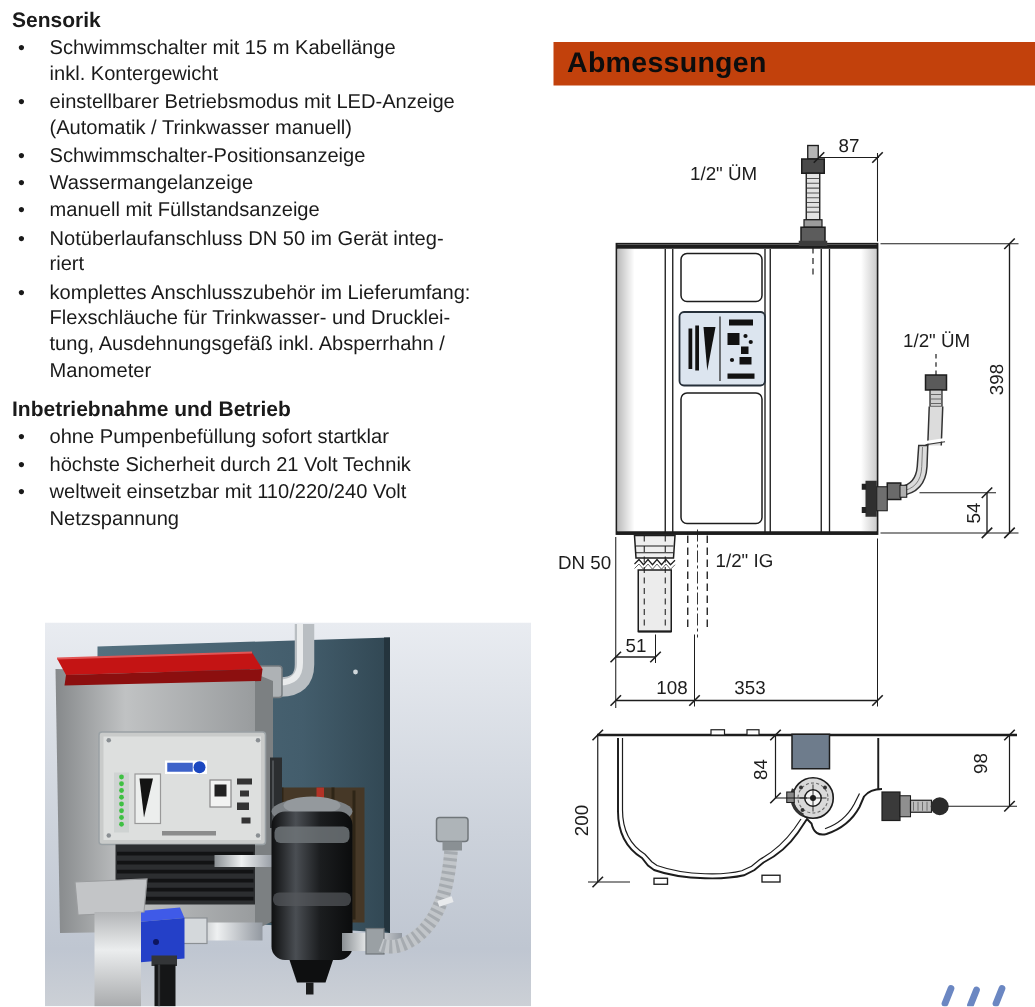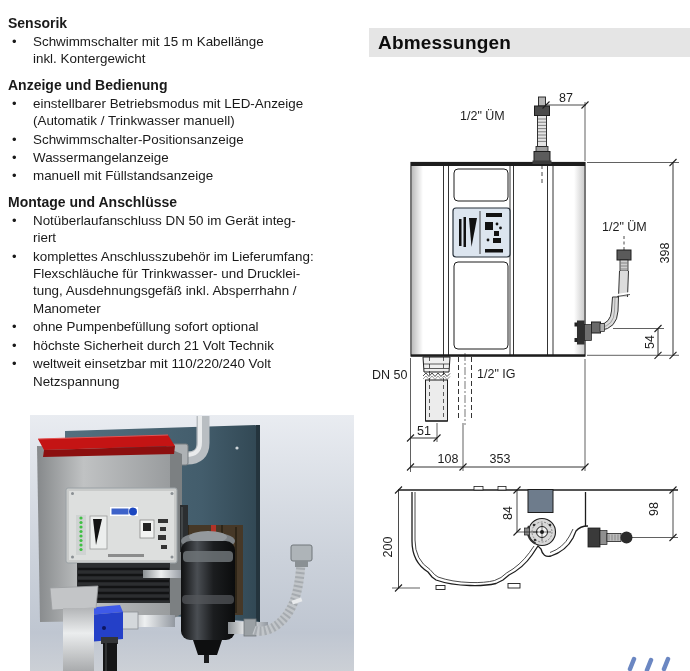--- a/index.html
+++ b/index.html
@@ -1,77 +1,76 @@
 <!DOCTYPE html>
 <html><head>
 <meta charset="utf-8">
 <style>
   html,body{margin:0;padding:0;}
   body{width:690px;height:671px;background:#ffffff;position:relative;overflow:hidden;
        font-family:"Liberation Sans",sans-serif;color:#1a1a1a;}
   .left-col{position:absolute;left:8px;top:5px;width:354px;}
   .sec-title{font-size:14px;font-weight:700;margin:9px 0 2px 0;}
-  .section:first-child .sec-title{margin-top:10px;}
+  .section:first-child .sec-title{margin-top:0;}
   .bullet-item{display:flex;font-size:13.4px;line-height:17.4px;margin:0 0 1px 0;}
   .dot{width:21px;flex:none;padding-left:4px;font-size:13px;}
   .btext{flex:1;}
-  .abm-bar{position:absolute;left:369px;top:28px;width:321px;height:29px;background:#e5e5e5;
+  .abm-bar{position:absolute;left:369px;top:28px;width:321px;height:29px;background:#c2410c;
            display:flex;align-items:center;}
   .abm-bar span{font-size:19px;font-weight:700;padding-left:9px;letter-spacing:.2px;color:#0d0d0d;}
   svg{display:block;}
   .drawing{position:absolute;left:370px;top:85px;}
   .photo{position:absolute;left:30px;top:415px;}
   .logofrag{position:absolute;left:616px;top:653px;}
   .dimtxt{font-size:12.5px;fill:#1d1d1d;font-family:"Liberation Sans",sans-serif;}
 </style>
 </head>
 <body>
 
 <div class="left-col">
     <div class="section">
       <div class="sec-title">Sensorik</div>
       <div class="bullet-item">
         <span class="dot">•</span>
         <span class="btext">Schwimmschalter mit 15 m Kabellänge<br>inkl. Kontergewicht</span>
       </div>
     </div>
     <div class="section">
-      <div class="sec-title">Anzeige und Bedienung</div>
       <div class="bullet-item">
         <span class="dot">•</span>
         <span class="btext">einstellbarer Betriebsmodus mit LED-Anzeige<br>(Automatik / Trinkwasser manuell)</span>
       </div>
       <div class="bullet-item">
         <span class="dot">•</span>
         <span class="btext">Schwimmschalter-Positionsanzeige</span>
       </div>
       <div class="bullet-item">
         <span class="dot">•</span>
         <span class="btext">Wassermangelanzeige</span>
       </div>
       <div class="bullet-item">
         <span class="dot">•</span>
         <span class="btext">manuell mit Füllstandsanzeige</span>
       </div>
     </div>
     <div class="section">
-      <div class="sec-title">Montage und Anschlüsse</div>
       <div class="bullet-item">
         <span class="dot">•</span>
         <span class="btext">Notüberlaufanschluss DN 50 im Gerät integ-<br>riert</span>
       </div>
       <div class="bullet-item">
         <span class="dot">•</span>
         <span class="btext">komplettes Anschlusszubehör im Lieferumfang:<br>Flexschläuche für Trinkwasser- und Drucklei-<br>tung, Ausdehnungsgefäß inkl. Absperrhahn /<br>Manometer</span>
       </div>
     </div>
     <div class="section">
-      <div class="bullet-item">
-        <span class="dot">•</span>
-        <span class="btext">ohne Pumpenbefüllung sofort optional</span>
+      <div class="sec-title">Inbetriebnahme und Betrieb</div>
+      <div class="bullet-item">
+        <span class="dot">•</span>
+        <span class="btext">ohne Pumpenbefüllung sofort startklar</span>
       </div>
       <div class="bullet-item">
         <span class="dot">•</span>
         <span class="btext">höchste Sicherheit durch 21 Volt Technik</span>
       </div>
       <div class="bullet-item">
         <span class="dot">•</span>
         <span class="btext">weltweit einsetzbar mit 110/220/240 Volt<br>Netzspannung</span>
       </div>
     </div>

